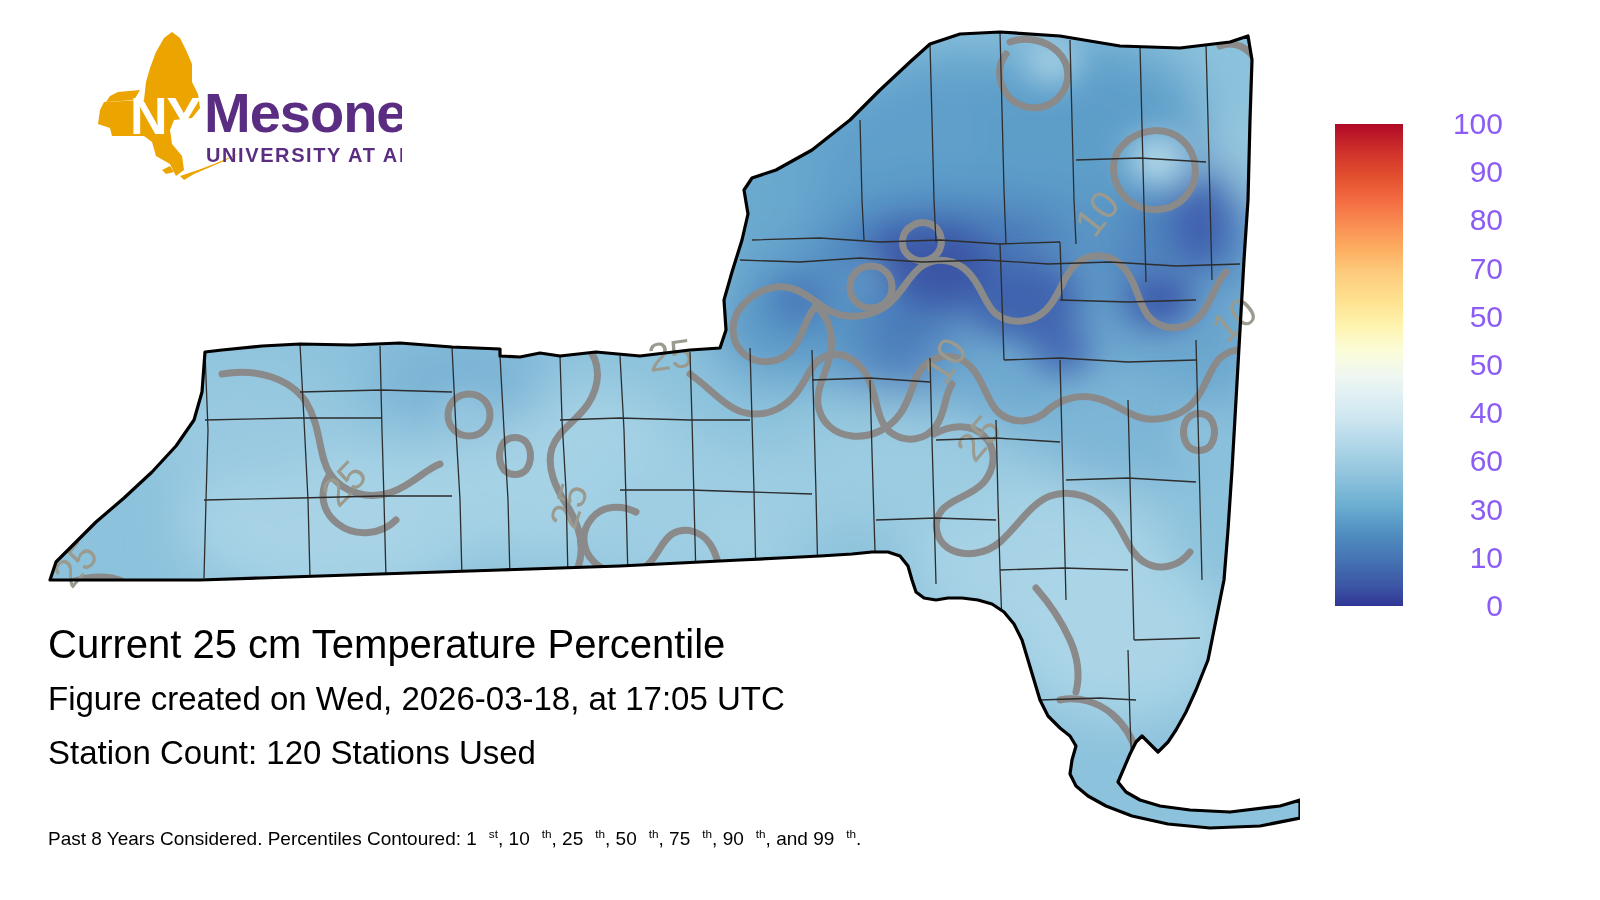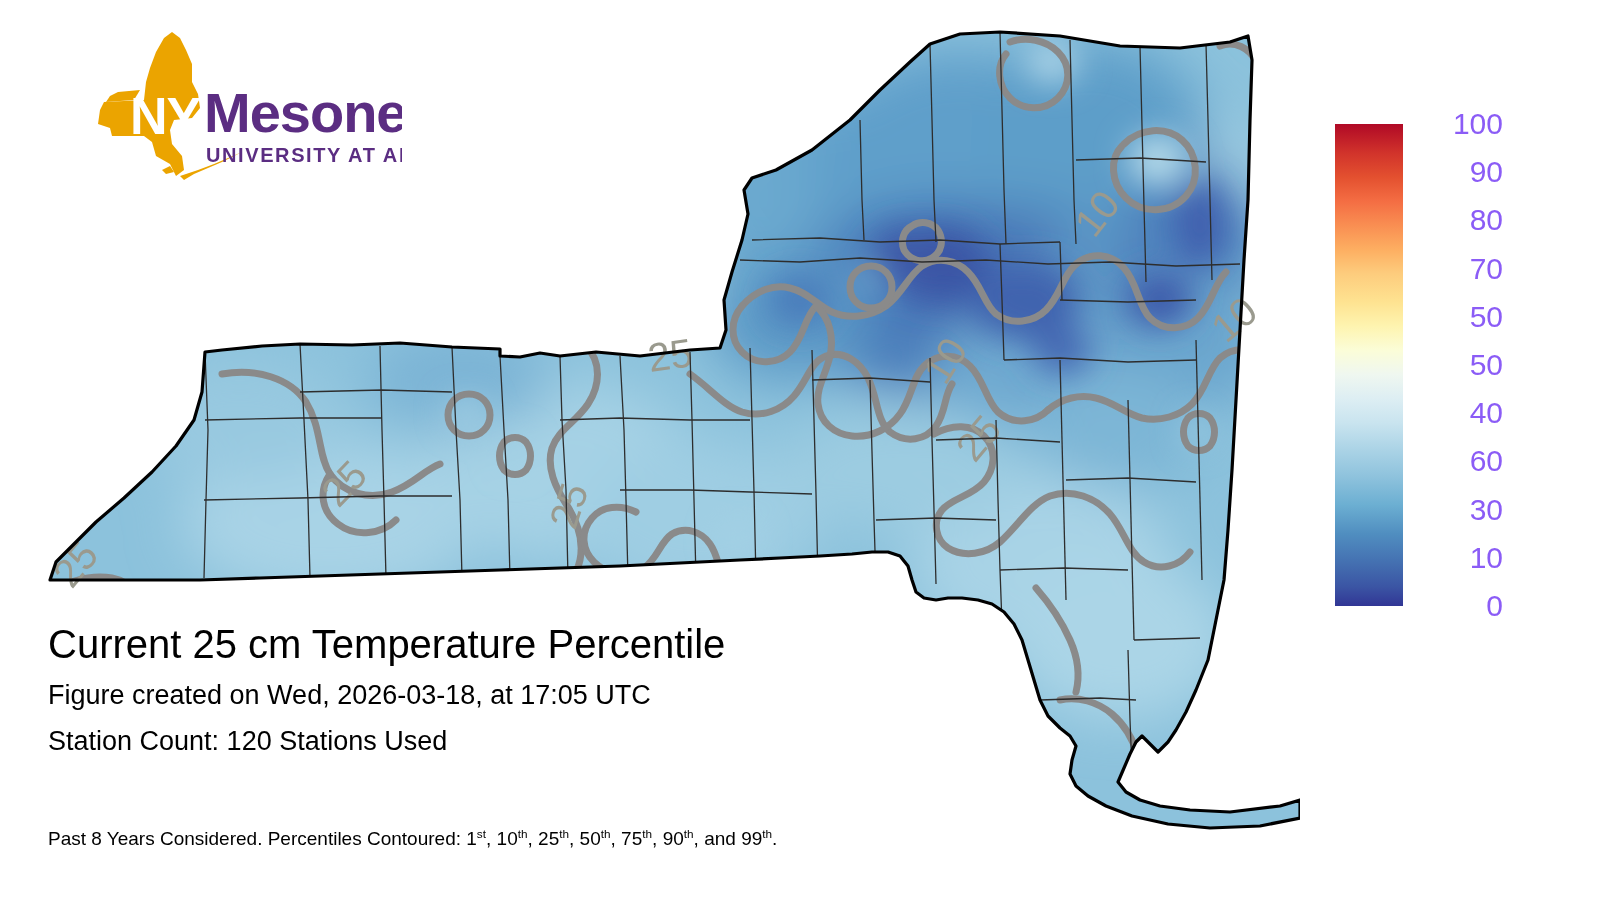--- a/index.html
+++ b/index.html
@@ -95,38 +95,39 @@
     top: 622px;
     width: 1020px;
   }
   #figure-title {
     font-size: 40px;
     color: #000000;
     line-height: 1.12;
     white-space: nowrap;
   }
   .caption-line {
-    font-size: 27px;
+    font-size: 33px;
     color: #000000;
     line-height: 1.34;
     margin-top: 10px;
     white-space: nowrap;
   }
   #footnote {
     position: absolute;
     left: 48px;
     top: 828px;
     font-size: 19px;
     color: #000000;
     white-space: nowrap;
   }
   #footnote sup {
     font-size: 0.62em;
     vertical-align: super;
     line-height: 0;
+    margin-left: 12px;
   }
 </style>
 </head>
 <body>
 
 <div id="logo">
   <svg viewBox="0 0 350 160" width="350" height="160">
 
     <g>
       <path fill="#eba400" d="M92,76 L52,78 L48,86 L46,100 L58,104 L60,112 L92,112

